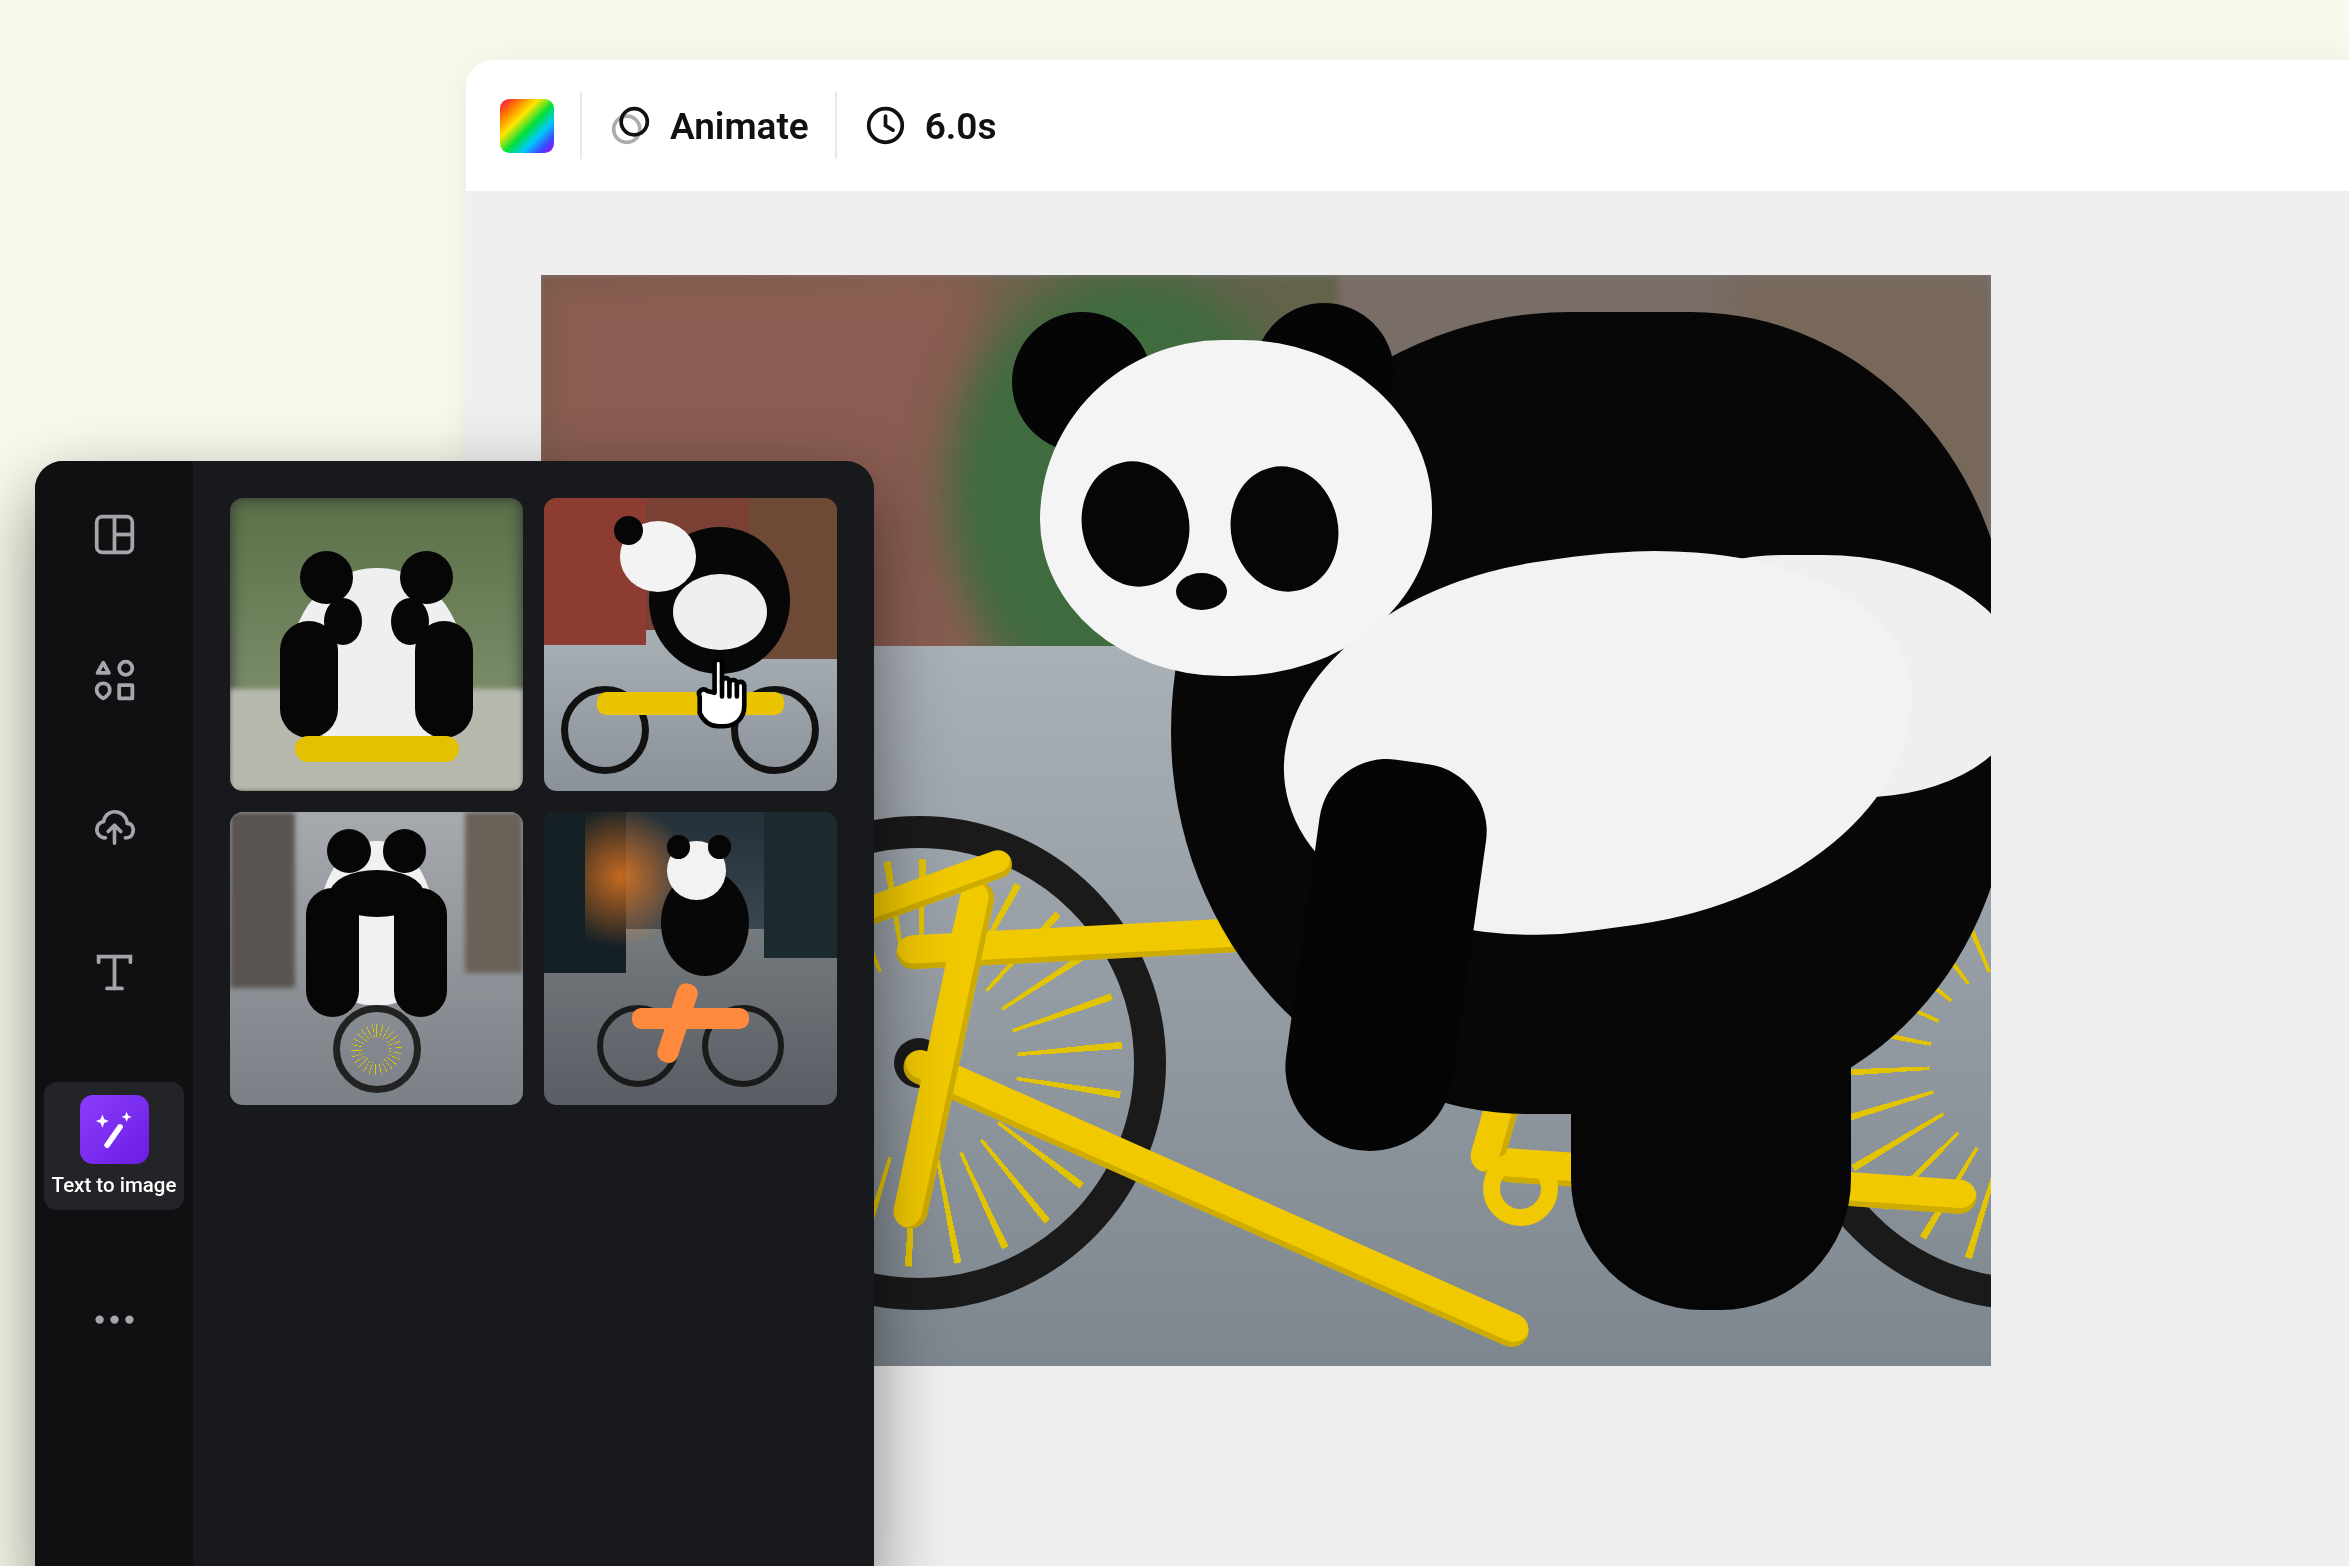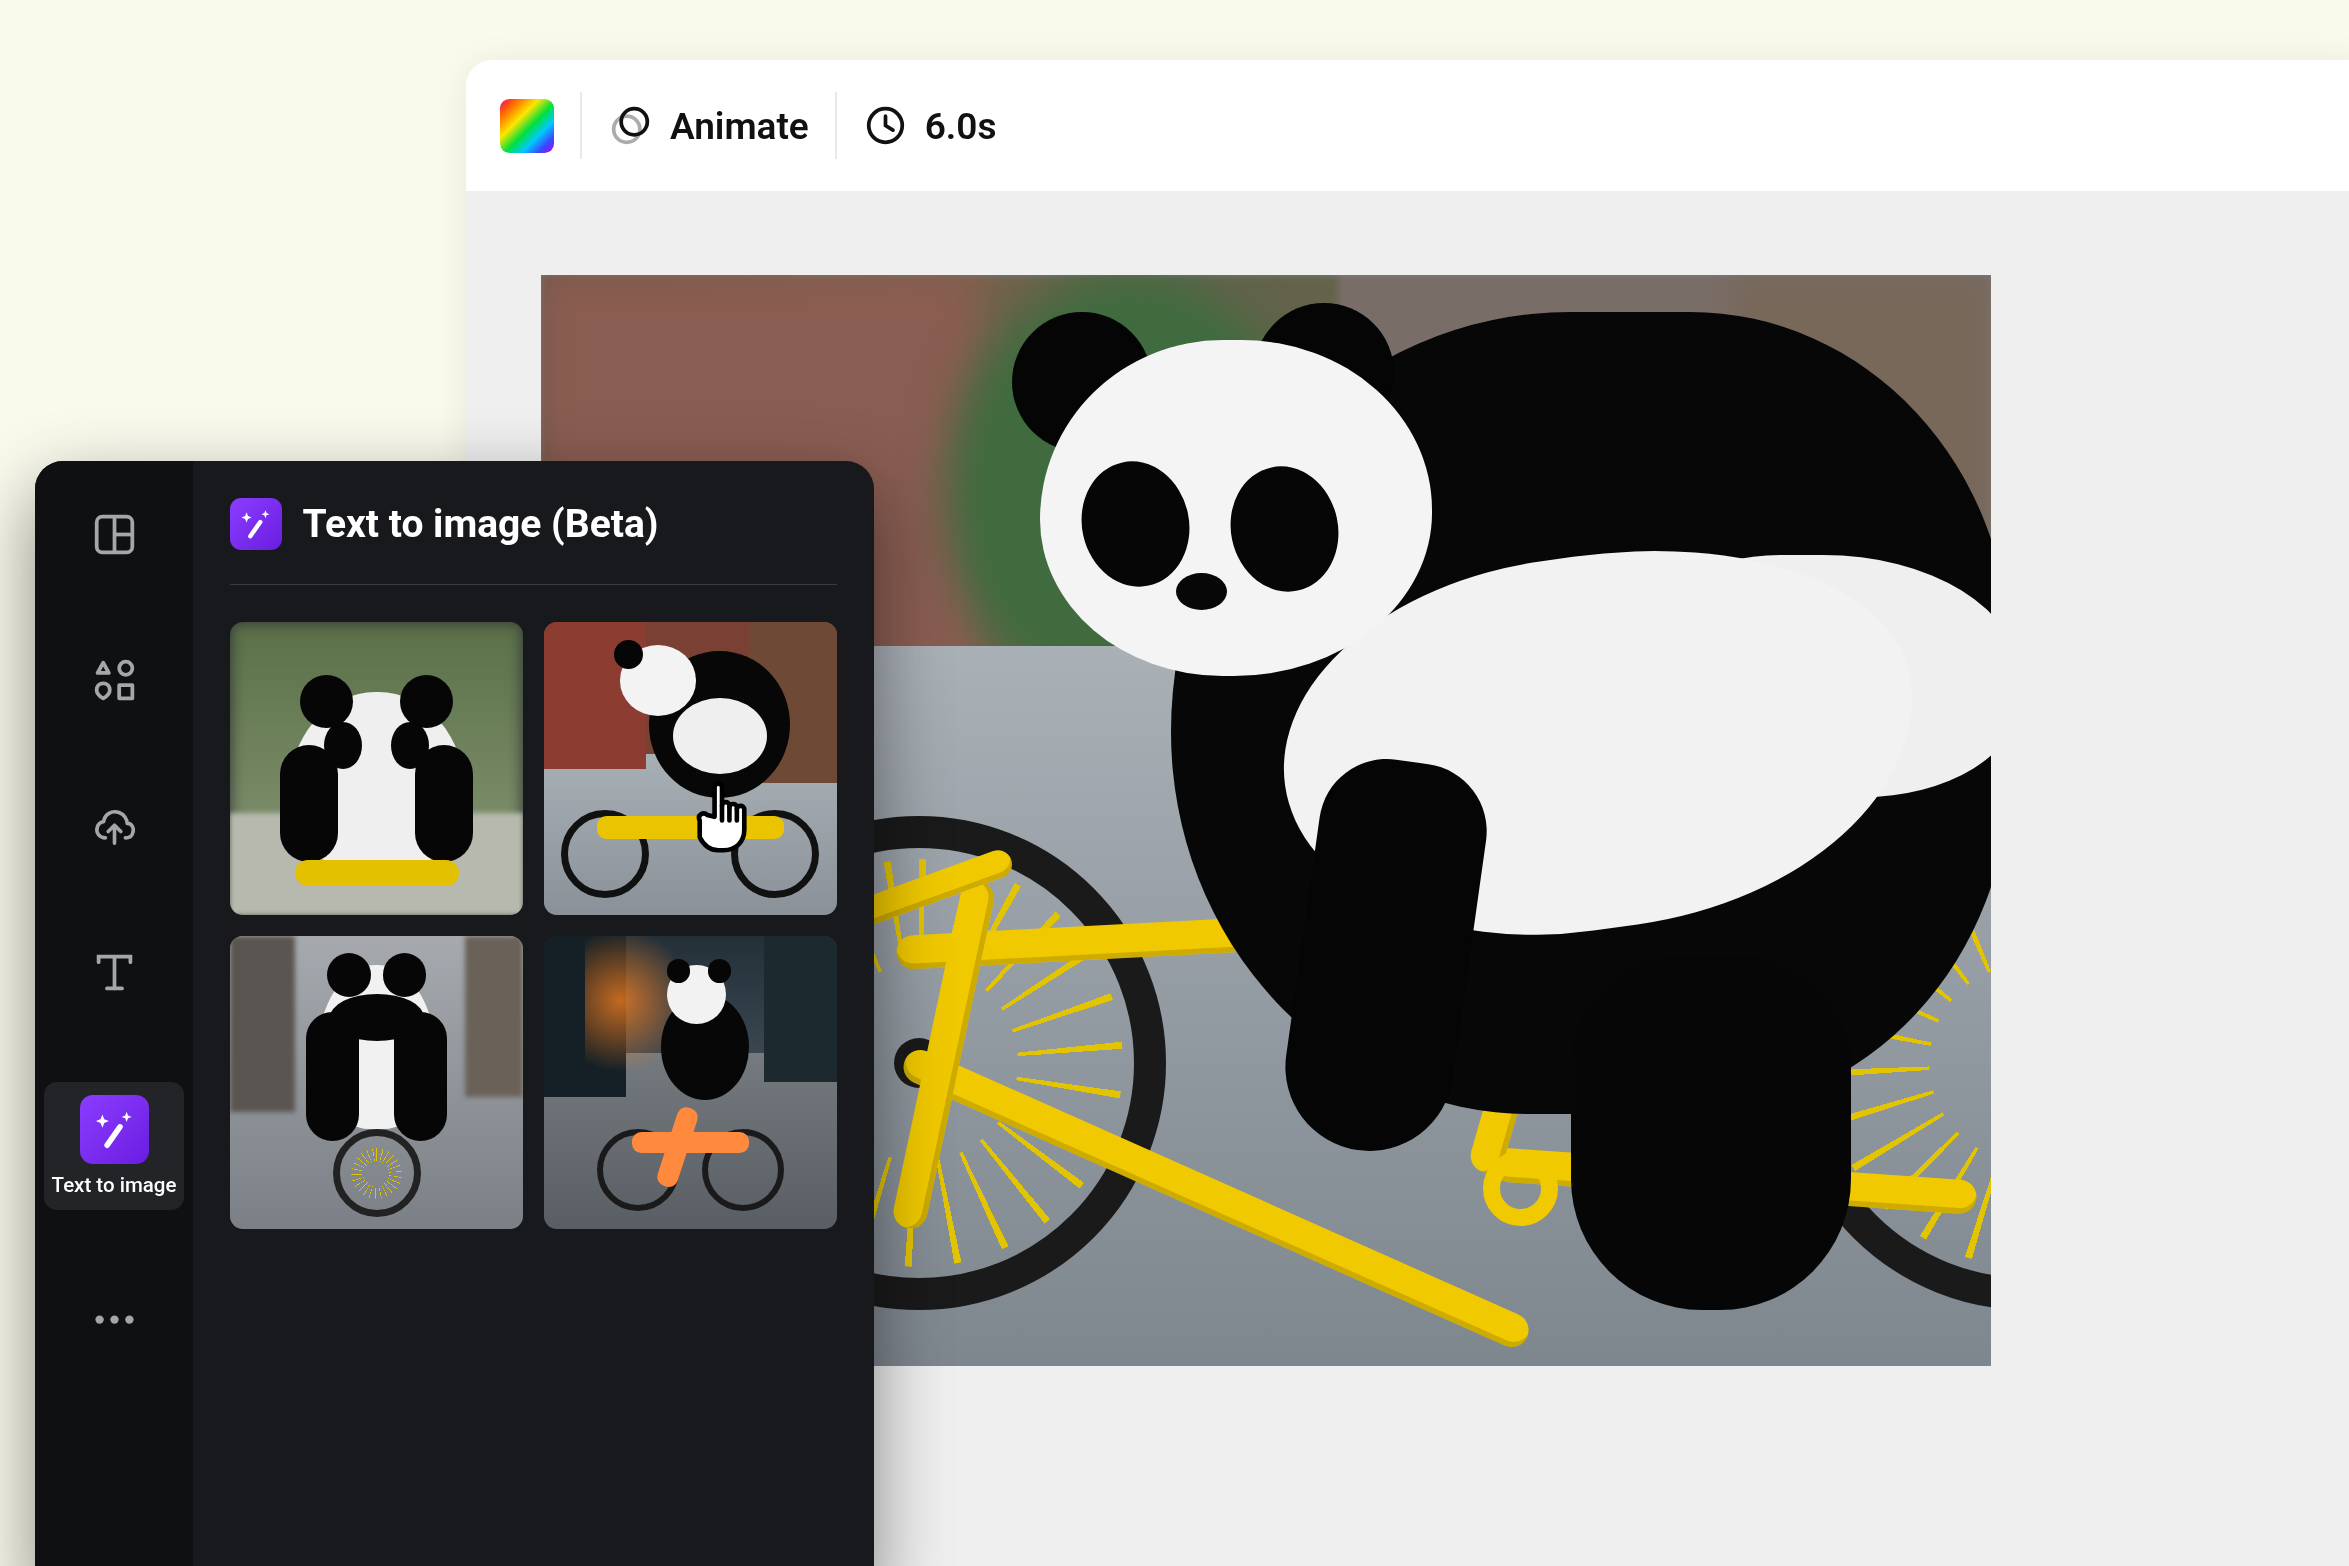--- a/index.html
+++ b/index.html
@@ -426,30 +426,20 @@
         <svg width="43" height="11.2" viewBox="0 0 46 12">
           <circle cx="7" cy="6" r="4.5" fill="#a5a6aa"></circle>
           <circle cx="23" cy="6" r="4.5" fill="#a5a6aa"></circle>
           <circle cx="39" cy="6" r="4.5" fill="#a5a6aa"></circle>
         </svg>
       </span>
     </div>
   </div>
 
   <div class="panel-body">
-    <div class="panel-header">
-      <div class="magic-badge">
-        <svg width="32" height="32" viewBox="0 0 44 44" fill="none">
-          <path d="M9 6 L11 11 L16 13 L11 15 L9 20 L7 15 L2 13 L7 11 Z" fill="#fff"></path>
-          <path d="M35 3 L36.5 7 L40.5 8.5 L36.5 10 L35 14 L33.5 10 L29.5 8.5 L33.5 7 Z" fill="#fff"></path>
-          <rect x="18" y="14" width="6" height="30" rx="3" transform="rotate(35 21 29)" fill="#fff"></rect>
-        </svg>
-      </div>
-      <div class="panel-title">Text to image (Beta)</div>
-    </div>
 
 
     <div class="results-grid">
       <div class="result-thumb" aria-label="Panda on bike facing camera, blurred green street">
         <div class="thumb-scene t1">
           <div class="bg"></div>
             <div class="ground"></div>
           <div class="body"></div>
           <div class="arm1"></div>
             <div class="arm2"></div>

